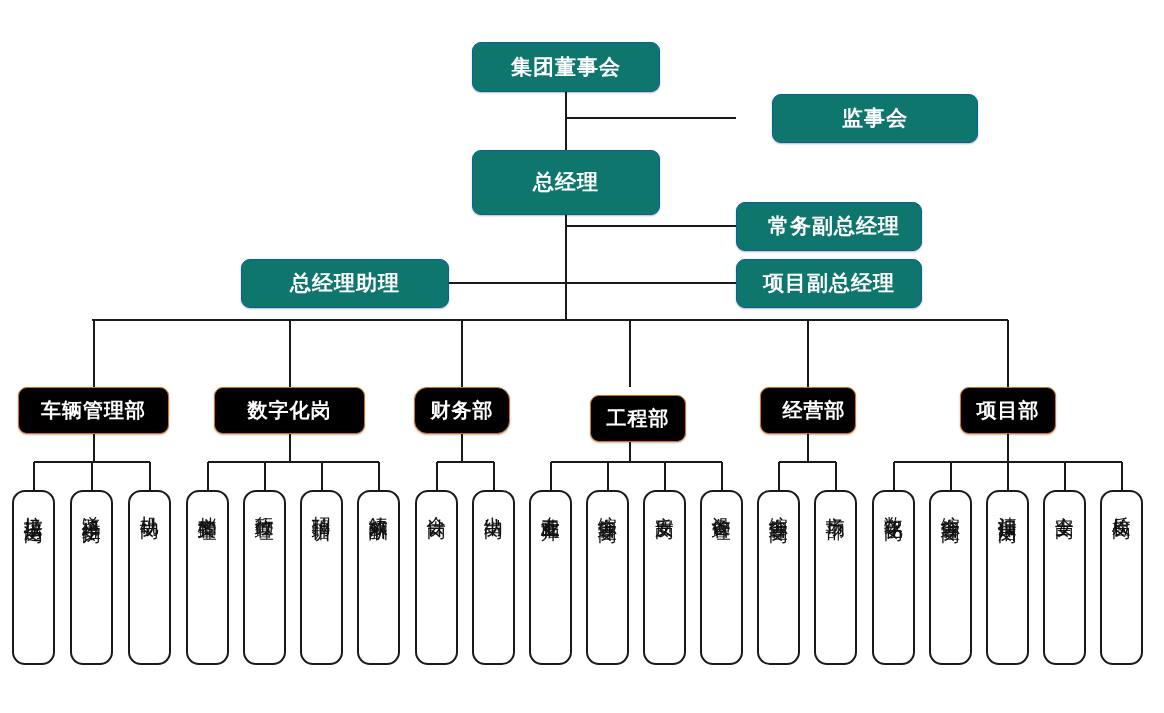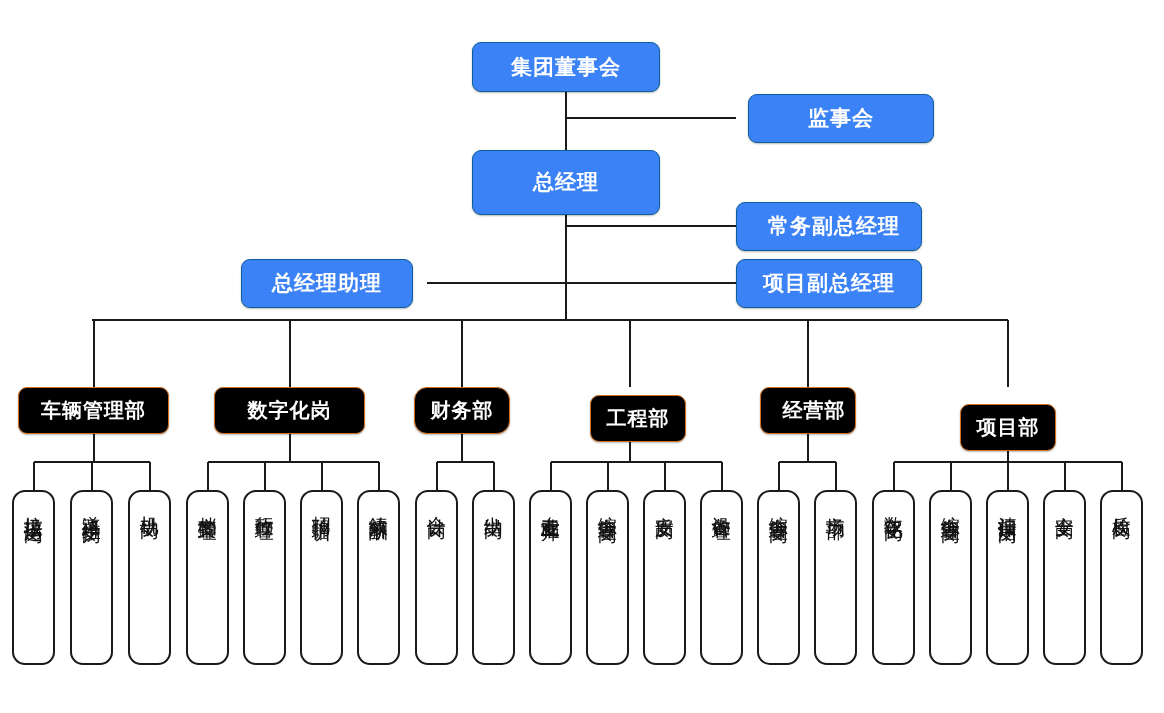--- a/index.html
+++ b/index.html
@@ -34,21 +34,21 @@
     justify-content: center;
     text-align: center;
     border-radius: 9px;
     color: #ffffff;
     font-weight: 700;
     letter-spacing: 1px;
     line-height: 1.15;
     z-index: 3;
   }
   .node.blue {
-    background: #3b82f6;
+    background: #0f766e;
     border: 1px solid #0C5E9B;
     box-shadow: 0 1px 2px rgba(0,0,0,0.28);
     font-size: 21px;
   }
   .node.orange {
     background: #000000;
     border: 1px solid #D2701F;
     box-shadow: 0 1px 2px rgba(0,0,0,0.28);
     font-size: 20px;
   }
@@ -123,33 +123,33 @@
       <line x1="894" y1="462" x2="894" y2="490" stroke="#1a1a1a" stroke-width="1.6" shape-rendering="crispEdges"></line>
       <line x1="951" y1="462" x2="951" y2="490" stroke="#1a1a1a" stroke-width="1.6" shape-rendering="crispEdges"></line>
       <line x1="1008" y1="462" x2="1008" y2="490" stroke="#1a1a1a" stroke-width="1.6" shape-rendering="crispEdges"></line>
       <line x1="1065" y1="462" x2="1065" y2="490" stroke="#1a1a1a" stroke-width="1.6" shape-rendering="crispEdges"></line>
       <line x1="1122" y1="462" x2="1122" y2="490" stroke="#1a1a1a" stroke-width="1.6" shape-rendering="crispEdges"></line>
     </svg>
   <div id="node-layer">
       <div class="node blue" style="left: 472px; top: 42px; width: 188px; height: 50px;">
         <span>集团董事会</span>
       </div>
-      <div class="node blue" style="left: 748px; top: 94px; width: 186px; height: 49px;">
+      <div class="node blue" style="left: 772px; top: 94px; width: 206px; height: 49px;">
         <span>监事会</span>
       </div>
       <div class="node blue" style="left: 472px; top: 150px; width: 188px; height: 65px;">
         <span>总经理</span>
       </div>
       <div class="node blue" style="left: 736px; top: 202px; width: 186px; height: 49px; padding-left: 10px;">
         <span>常务副总经理</span>
       </div>
       <div class="node blue" style="left: 736px; top: 259px; width: 186px; height: 49px;">
         <span>项目副总经理</span>
       </div>
-      <div class="node blue" style="left: 241px; top: 259px; width: 172px; height: 49px;">
+      <div class="node blue" style="left: 241px; top: 259px; width: 208px; height: 49px;">
         <span>总经理助理</span>
       </div>
       <div class="node orange" style="left: 18px; top: 387px; width: 151px; height: 47px;">
         <span>车辆管理部</span>
       </div>
       <div class="leaf" style="left: 12px; top: 490px; width: 43px; height: 175px;">
         <span class="vtext">垃圾清运岗</span>
       </div>
       <div class="leaf" style="left: 70px; top: 490px; width: 43px; height: 175px;">
         <span class="vtext">道路维护岗</span>
@@ -198,21 +198,21 @@
       </div>
       <div class="node orange" style="left: 760px; top: 387px; width: 96px; height: 47px; padding-left: 12px;">
         <span>经营部</span>
       </div>
       <div class="leaf" style="left: 757px; top: 490px; width: 43px; height: 175px;">
         <span class="vtext">综合管理岗</span>
       </div>
       <div class="leaf" style="left: 814px; top: 490px; width: 43px; height: 175px;">
         <span class="vtext">市场部</span>
       </div>
-      <div class="node orange" style="left: 960px; top: 404px; width: 96px; height: 47px;">
+      <div class="node orange" style="left: 960px; top: 387px; width: 96px; height: 47px;">
         <span>项目部</span>
       </div>
       <div class="leaf" style="left: 872px; top: 490px; width: 43px; height: 175px;">
         <span class="vtext">数字化岗</span>
       </div>
       <div class="leaf" style="left: 929px; top: 490px; width: 43px; height: 175px;">
         <span class="vtext">综合管理岗</span>
       </div>
       <div class="leaf" style="left: 986px; top: 490px; width: 43px; height: 175px;">
         <span class="vtext">清扫保洁岗</span>

